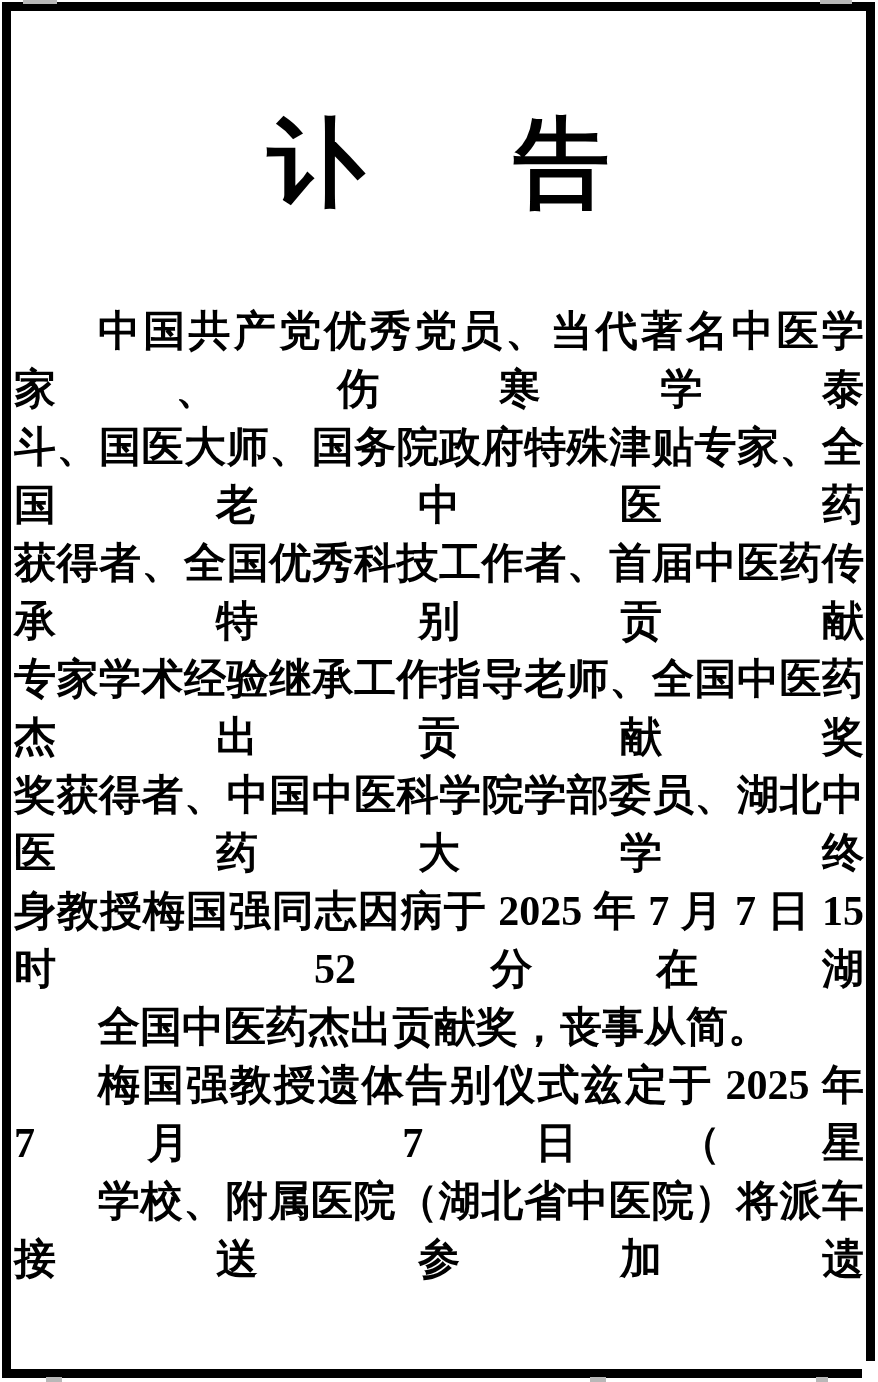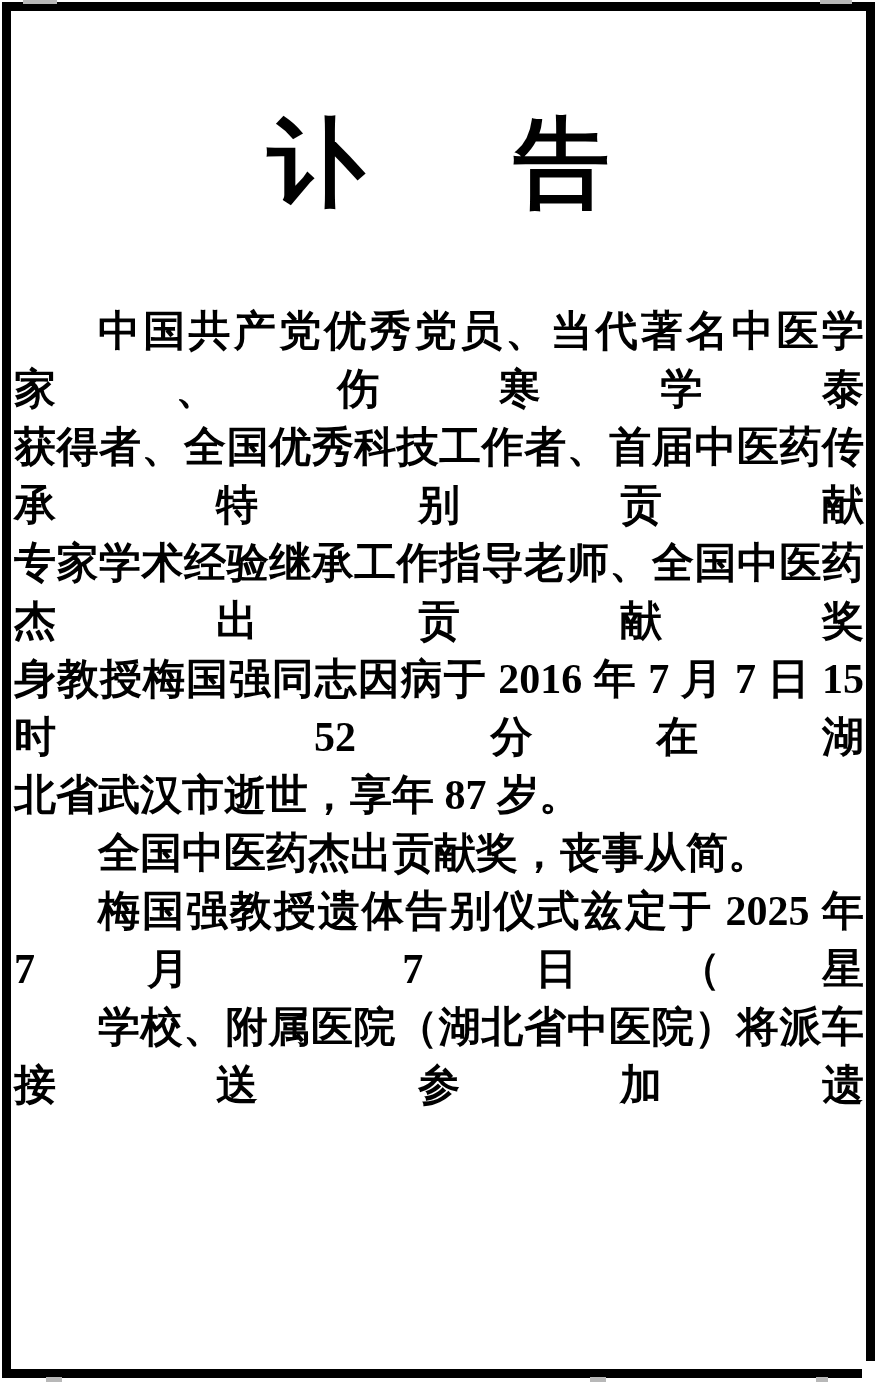--- a/index.html
+++ b/index.html
@@ -66,24 +66,25 @@
 <div class="page">
   <div class="frame">
 
     <h1 class="title">
       <span>讣</span>
       <span>告</span>
     </h1>
 
     <div class="content">
       <div class="line just indent">中国共产党优秀党员、当代著名中医学家、伤寒学泰</div>
+      <div class="line just">斗、国医大师、国务院政府特殊津贴专家、全国老中医药</div>
       <div class="line just">获得者、全国优秀科技工作者、首届中医药传承特别贡献</div>
       <div class="line just">专家学术经验继承工作指导老师、全国中医药杰出贡献奖</div>
-      <div class="line just">身教授梅国强同志因病于 2016 年 7 月 7 日 15 时 52 分在湖</div>
-      <div class="line plain">北省武汉市逝世，享年 87 岁。</div>
+      <div class="line just">奖获得者、中国中医科学院学部委员、湖北中医药大学终</div>
+      <div class="line just">身教授梅国强同志因病于 2025 年 7 月 7 日 15 时 52 分在湖</div>
       <div class="line plain indent">全国中医药杰出贡献奖，丧事从简。</div>
       <div class="line just indent">梅国强教授遗体告别仪式兹定于 2025 年 7 月 7 日（星</div>
       <div class="line just indent">学校、附属医院（湖北省中医院）将派车接送参加遗</div>
 
     </div>
 
   </div>
 
   <div class="notch"></div>
   <div class="handle h-tl"></div>

